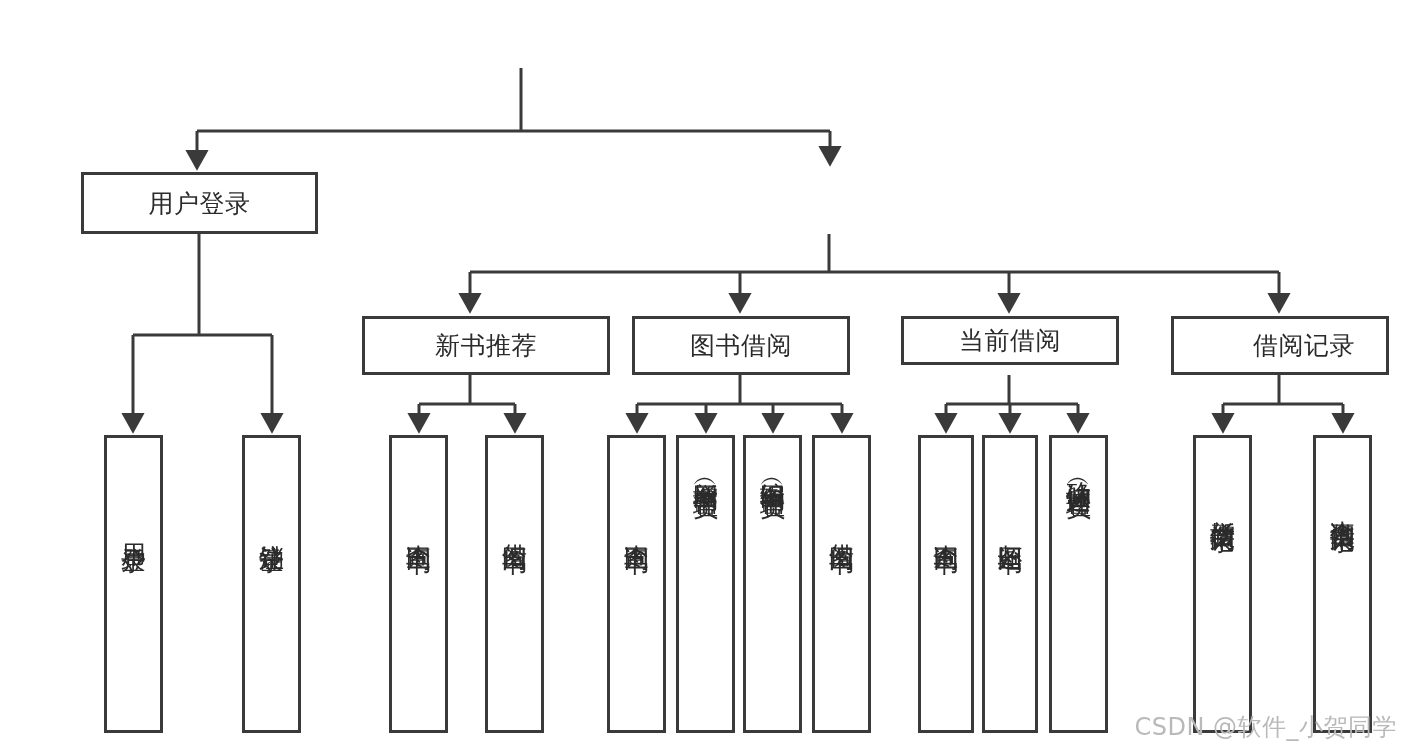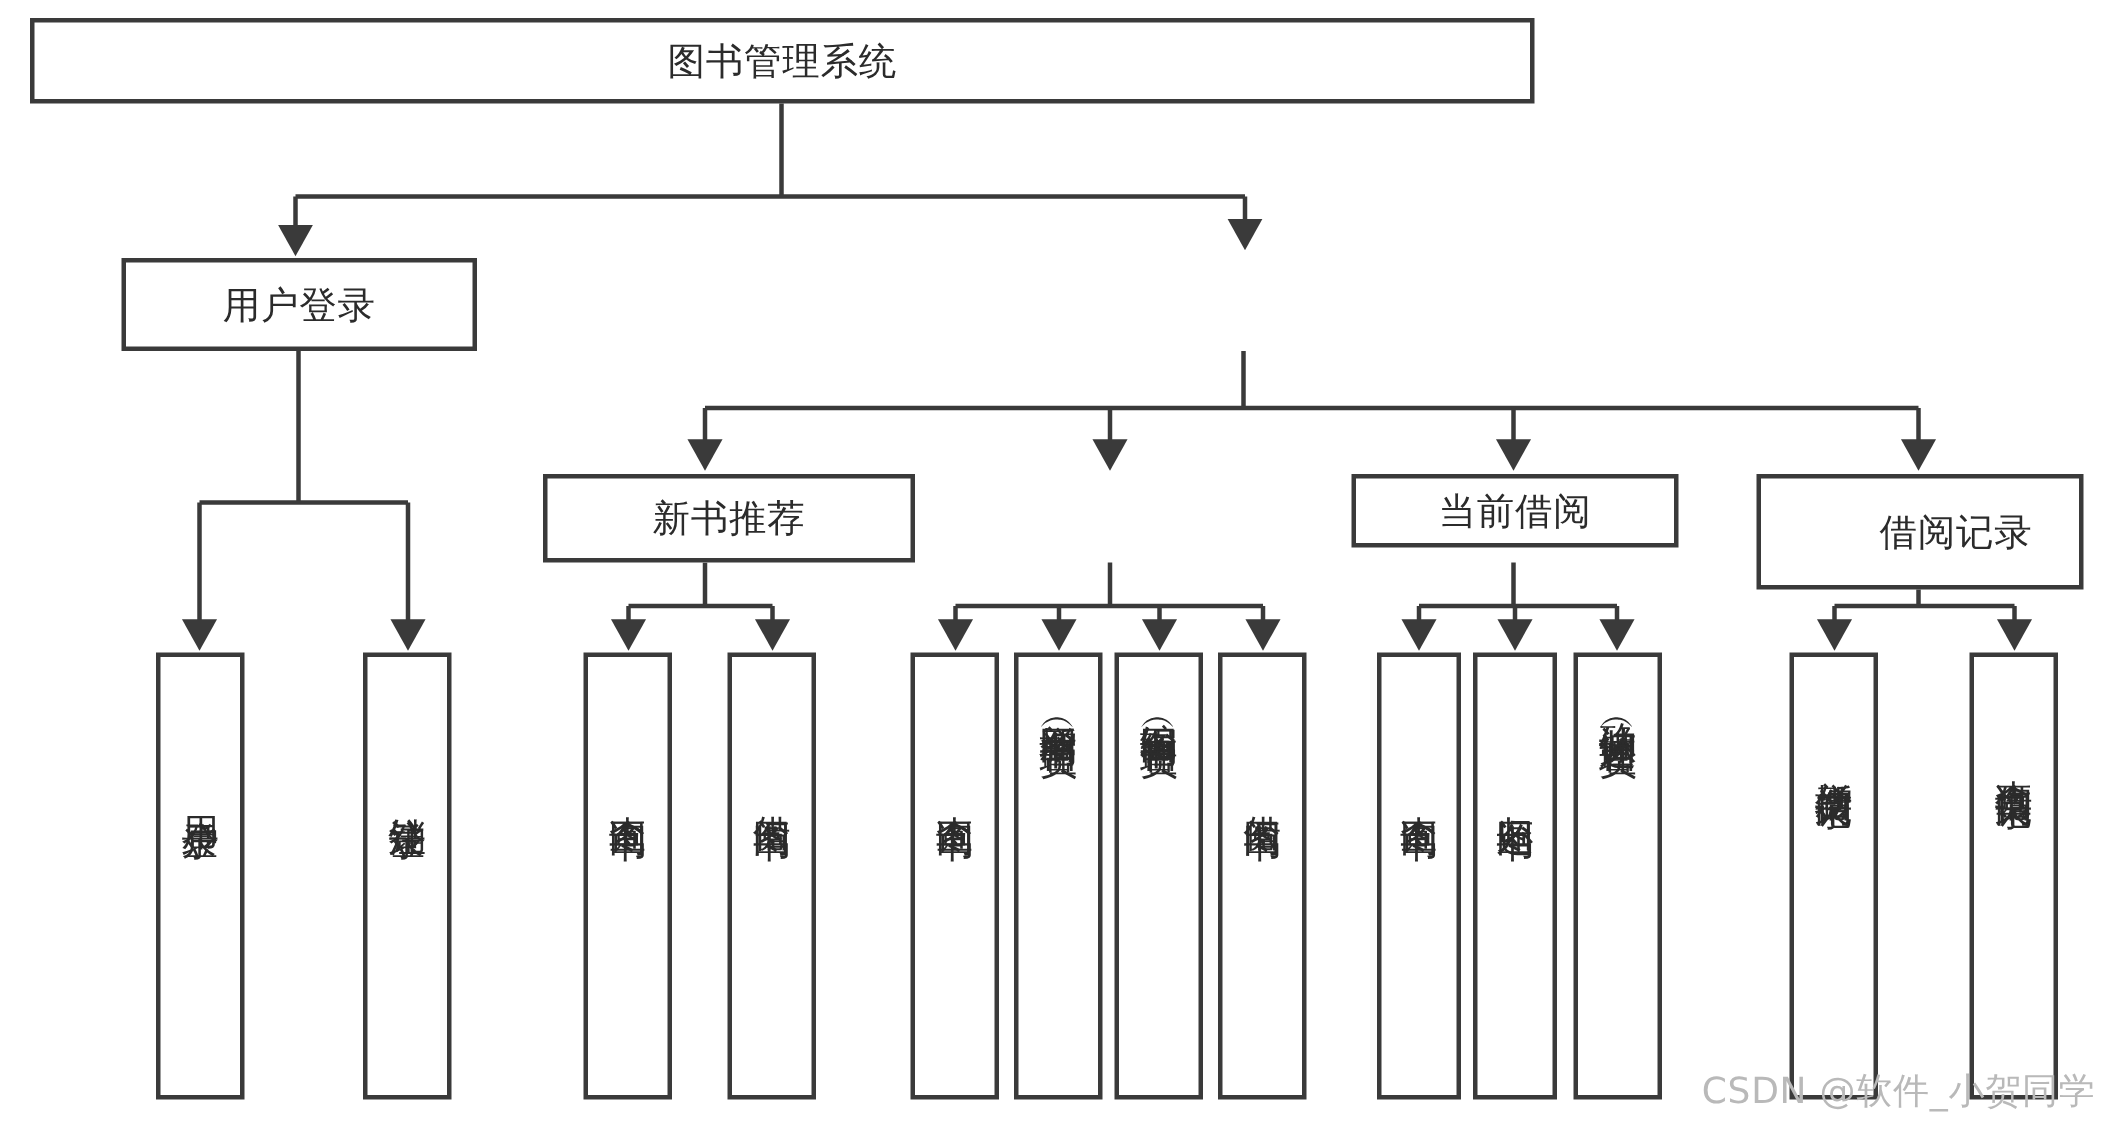--- a/index.html
+++ b/index.html
@@ -132,39 +132,39 @@
       <path d="M1010,404 L1010,423" marker-end="url(#arrowhead)"></path>
       <path d="M1078,404 L1078,423" marker-end="url(#arrowhead)"></path>
 
       <path d="M1279,375 L1279,404"></path>
       <path d="M1223,404 L1343,404"></path>
       <path d="M1223,404 L1223,423" marker-end="url(#arrowhead)"></path>
       <path d="M1343,404 L1343,423" marker-end="url(#arrowhead)"></path>
     </g>
   </svg>
 
-  <div class="node horizontal root" style="left:20px; top:12px; width:1003px; height:57px;">
-    <span class="node-label">图书管理系统</span>
-  </div>
 
   <div class="node horizontal" style="left:81px; top:172px; width:237px; height:62px;">
     <span class="node-label">用户登录</span>
   </div>
 
 
   <div class="node horizontal" style="left:362px; top:316px; width:248px; height:59px;">
     <span class="node-label">新书推荐</span>
   </div>
 
+  <div class="node horizontal" style="left:632px; top:316px; width:218px; height:59px;">
+    <span class="node-label">图书借阅</span>
+  </div>
 
   <div class="node horizontal" style="left:901px; top:316px; width:218px; height:49px;">
     <span class="node-label">当前借阅</span>
   </div>
 
-  <div class="node horizontal" style="left:1171px; top:316px; width:218px; height:77px;padding-left:48px;">
+  <div class="node horizontal" style="left:1171px; top:316px; width:218px; height:59px;padding-left:48px;">
     <span class="node-label">借阅记录</span>
   </div>
 
   <div class="node vertical pad-low" style="left:104px; top:435px; width:59px; height:298px;">
     <span class="node-label">用户登录</span>
   </div>
 
   <div class="node vertical pad-low" style="left:242px; top:435px; width:59px; height:298px;">
     <span class="node-label">注销登录</span>
   </div>

